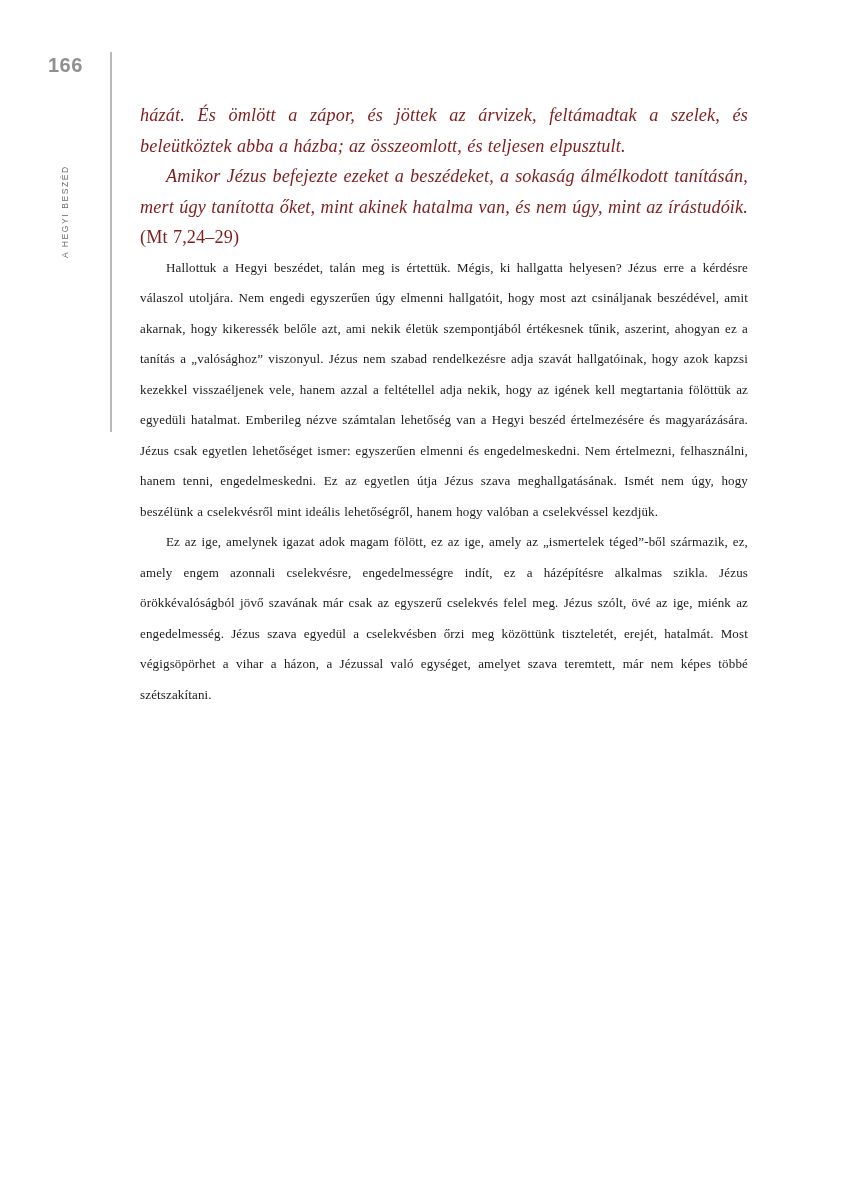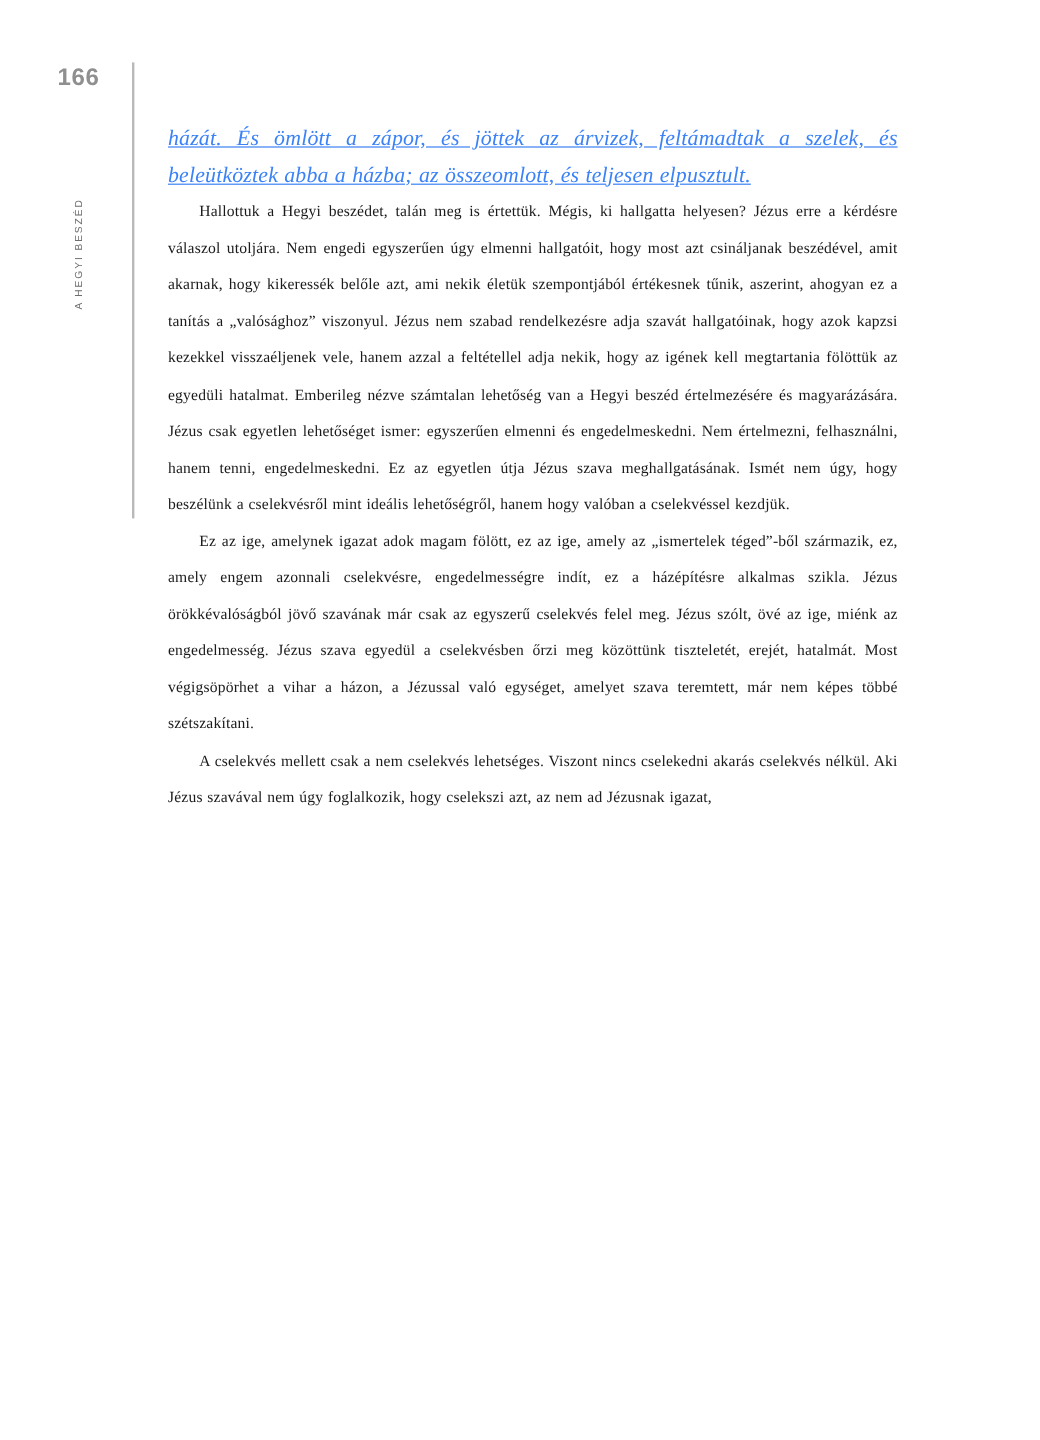--- a/index.html
+++ b/index.html
@@ -69,22 +69,21 @@
     font-size: 13px;
     line-height: 30.5px;
     text-align: justify;
     text-justify: inter-word;
     letter-spacing: 0.15px;
     word-spacing: 0.5px;
   }
   p.scripture {
     font-style: italic;
     font-size: 18.2px;
-    color: #3b82f6;
-    text-decoration: underline;
+    color: #7f1d1d;
   }
   p.scripture .ref {
     font-style: normal;
   }
   p.indent {
     text-indent: 26px;
   }
   p.body {
     text-indent: 26px;
   }
@@ -102,22 +101,22 @@
   <div class="side-rule"></div>
 
   <div class="running-head">
     <span>A HEGYI BESZÉD</span>
   </div>
 
   <div class="col">
 
     <p class="scripture first">házát. És ömlött a zápor, és jöttek az árvizek, feltámadtak a szelek, és beleütköztek abba a házba; az összeomlott, és teljesen elpusztult.</p>
 
+    <p class="scripture indent"><span>Amikor Jézus befejezte ezeket a beszédeket, a sokaság álmélkodott tanításán, mert úgy tanította őket, mint akinek hatalma van, és nem úgy, mint az írástudóik.</span> <span class="ref">(Mt 7,24–29)</span></p>
 
     <p class="body">Hallottuk a Hegyi beszédet, talán meg is értettük. Mégis, ki hallgatta helyesen? Jézus erre a kérdésre válaszol utoljára. Nem engedi egyszerűen úgy elmenni hallgatóit, hogy most azt csináljanak beszédével, amit akarnak, hogy kikeressék belőle azt, ami nekik életük szempontjából értékesnek tűnik, aszerint, ahogyan ez a tanítás a „valósághoz” viszonyul. Jézus nem szabad rendelkezésre adja szavát hallgatóinak, hogy azok kapzsi kezekkel visszaéljenek vele, hanem azzal a feltétellel adja nekik, hogy az igének kell megtartania fölöttük az egyedüli hatalmat. Emberileg nézve számtalan lehetőség van a Hegyi beszéd értelmezésére és magyarázására. Jézus csak egyetlen lehetőséget ismer: egyszerűen elmenni és engedelmeskedni. Nem értelmezni, felhasználni, hanem tenni, engedelmeskedni. Ez az egyetlen útja Jézus szava meghallgatásának. Ismét nem úgy, hogy beszélünk a cselekvésről mint ideális lehetőségről, hanem hogy valóban a cselekvéssel kezdjük.</p>
 
     <p class="body">Ez az ige, amelynek igazat adok magam fölött, ez az ige, amely az „ismertelek téged”-ből származik, ez, amely engem azonnali cselekvésre, engedelmességre indít, ez a házépítésre alkalmas szikla. Jézus örökkévalóságból jövő szavának már csak az egyszerű cselekvés felel meg. Jézus szólt, övé az ige, miénk az engedelmesség. Jézus szava egyedül a cselekvésben őrzi meg közöttünk tiszteletét, erejét, hatalmát. Most végigsöpörhet a vihar a házon, a Jézussal való egységet, amelyet szava teremtett, már nem képes többé szétszakítani.</p>
 
-    <p class="body">A cselekvés mellett csak a nem cselekvés lehetséges. Viszont nincs cselekedni akarás cselekvés nélkül. Aki Jézus szavával nem úgy foglalkozik, hogy cselekszi azt, az nem ad Jézusnak igazat,</p>
 
   </div>
 
 </div>
 
 </body></html>

